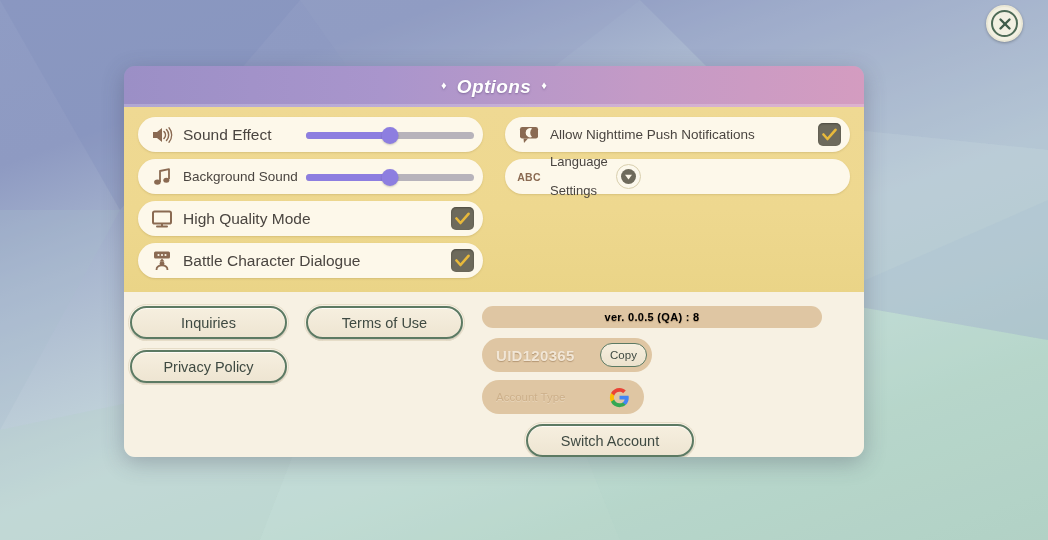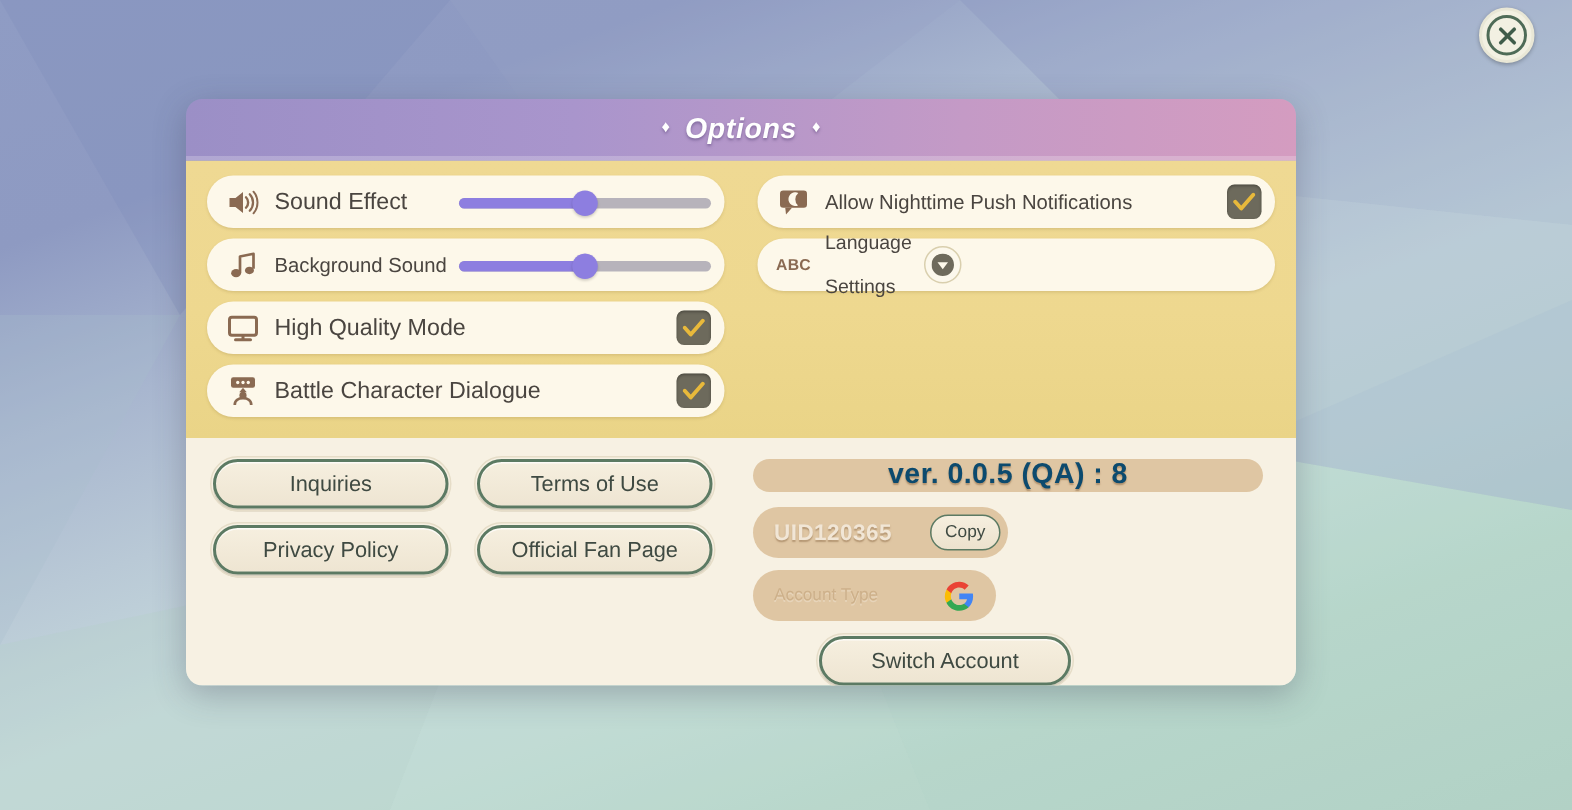--- a/index.html
+++ b/index.html
@@ -179,23 +179,22 @@
   }
   .abc-icon {
     font-size: 10.5px; font-weight: bold; letter-spacing: .2px;
     color: #8a6a52;
   }
 
   
   #bottom {
     height: 165px;
     background: #f7f1e3;
-    padding: 14px 16px 0 18px;
+    padding: 14px 16px 0 6px;
     display: flex;
-    gap: 14px;
     position: relative;
   }
   #bottom-left {
     width: 352px;
     display: flex; flex-wrap: wrap;
     gap: 11px 19px;
     align-content: flex-start;
   }
   #bottom-right {
     width: 352px;
@@ -214,21 +213,21 @@
     outline: 1.5px solid #e6ddc8;
     outline-offset: 1px;
   }
   .pill-btn.wide { width: 168px; margin-left: 44px; }
 
   .info-bar {
     width: 340px; height: 34px;
     border-radius: 17px;
     background: #dfc6a3;
     display: flex; align-items: center; justify-content: center;
-    color: #0c4a6e; font-size: 19px; font-weight: bold;
+    color: #000000; font-size: 11px; font-weight: bold;
     letter-spacing: .3px;
     text-shadow: 0 1px 1px rgba(140,105,70,.55);
   }
 
   .acct-row { display: flex; gap: 8px; flex-direction: column; }
 
   .uid-bar {
     width: 170px; height: 34px;
     border-radius: 17px;
     background: #dfc6a3;
@@ -415,21 +414,20 @@
 
       </div>
     </div>
 
     <div id="bottom">
 
       <div id="bottom-left">
         <div class="pill-btn">Inquiries</div>
         <div class="pill-btn">Terms of Use</div>
         <div class="pill-btn">Privacy Policy</div>
-        <div class="pill-btn">Official Fan Page</div>
       </div>
 
       <div id="bottom-right">
 
         <div class="info-bar">ver. 0.0.5 (QA) : 8</div>
 
         <div class="acct-row">
           <div class="uid-bar">
             <span class="uid-text">UID120365</span>
             <div class="copy-btn">Copy</div>

